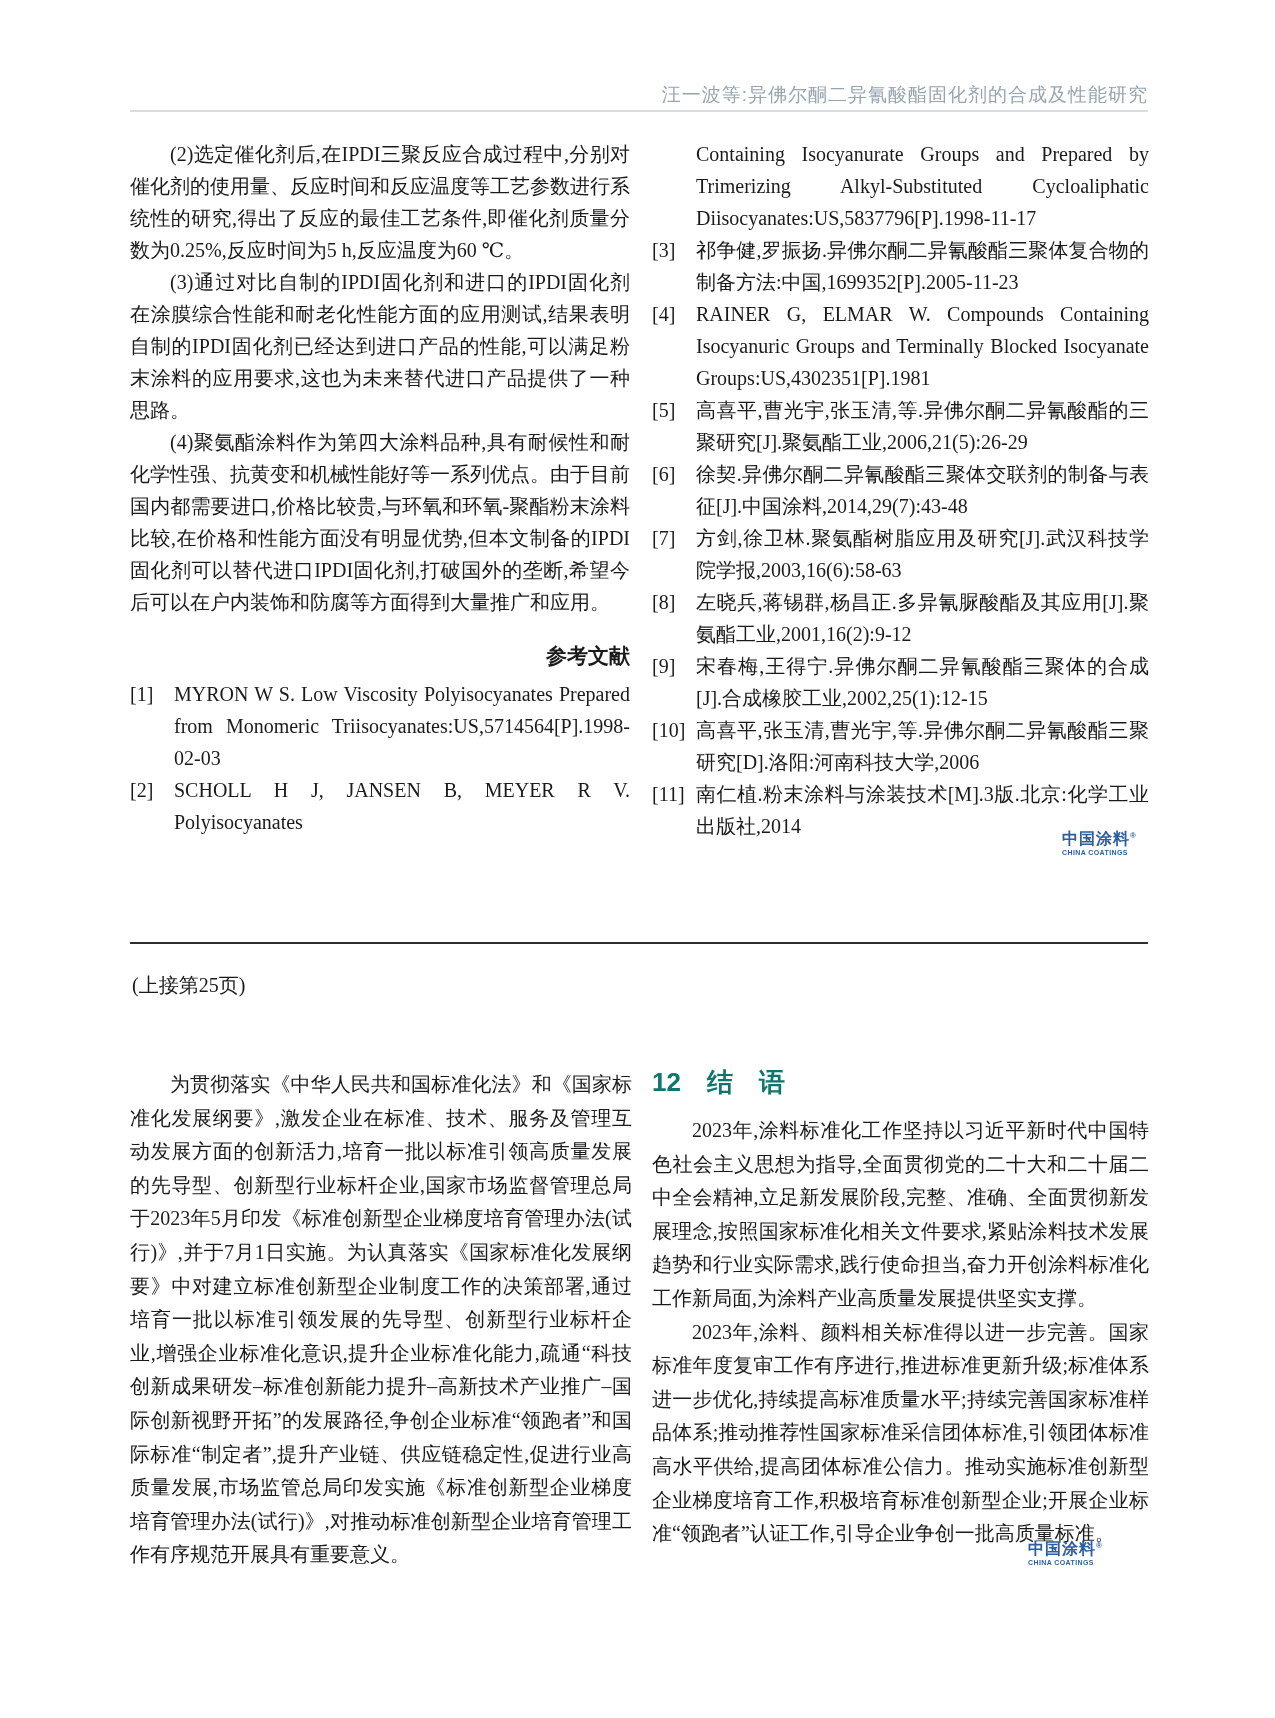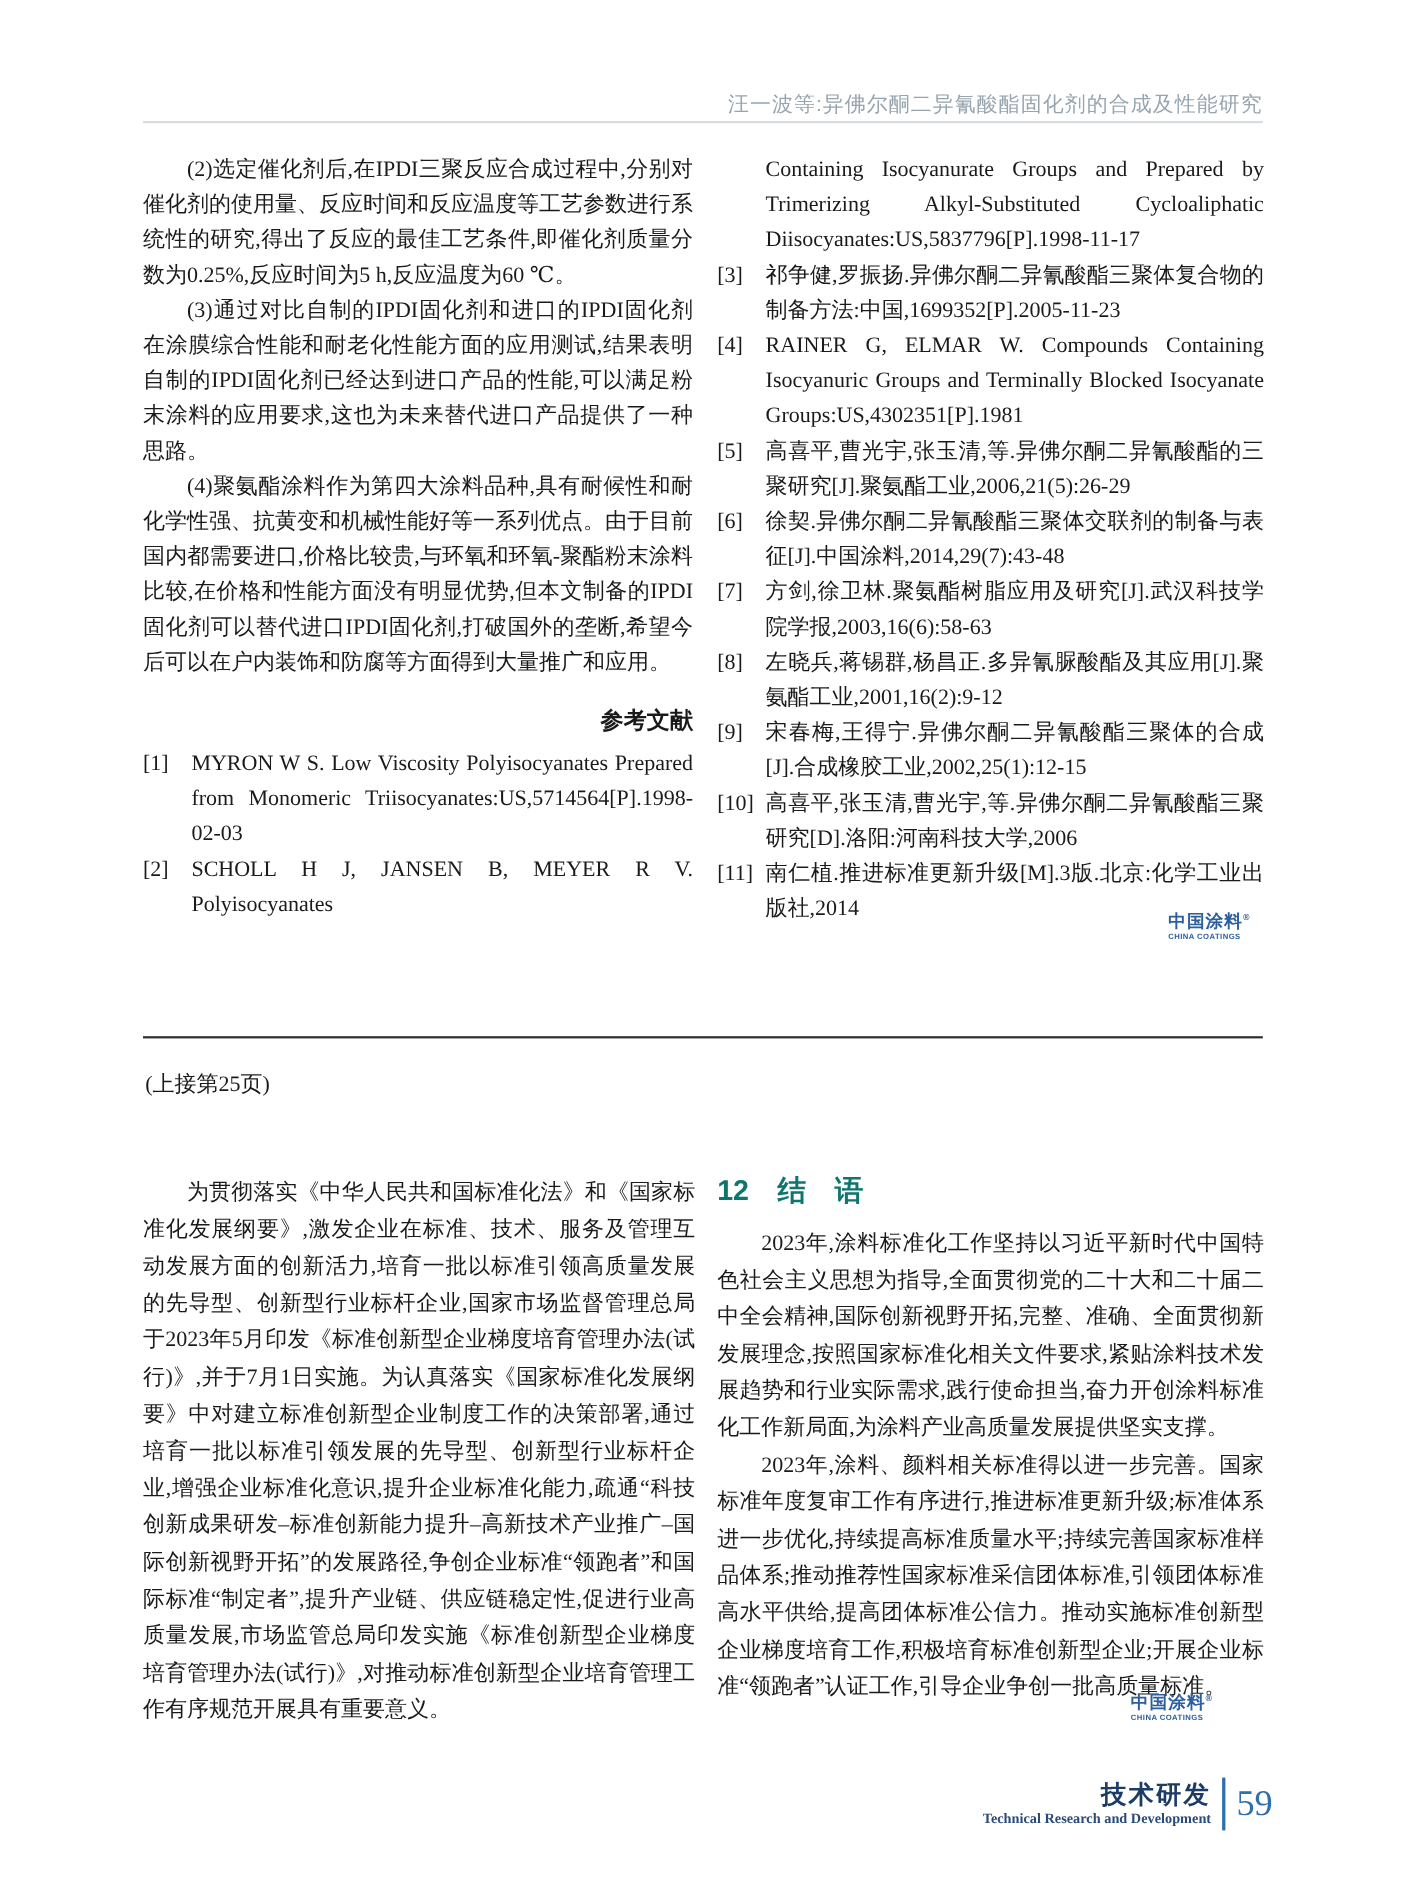--- a/index.html
+++ b/index.html
@@ -115,51 +115,43 @@
     <div class="ref">
       <span class="ref-num">[9]</span>
       <span class="ref-text">宋春梅,王得宁.异佛尔酮二异氰酸酯三聚体的合成[J].合成橡胶工业,2002,25(1):12-15</span>
     </div>
     <div class="ref">
       <span class="ref-num">[10]</span>
       <span class="ref-text">高喜平,张玉清,曹光宇,等.异佛尔酮二异氰酸酯三聚研究[D].洛阳:河南科技大学,2006</span>
     </div>
     <div class="ref">
       <span class="ref-num">[11]</span>
-      <span class="ref-text">南仁植.推进标准更新升级[M].3版.北京:化学工业出版社,2014</span>
+      <span class="ref-text">南仁植.粉末涂料与涂装技术[M].3版.北京:化学工业出版社,2014</span>
     </div>
   </div>
 
   <div class="brand-logo logo-1">
     <div class="cn"><span>中国涂料</span><span class="reg">®</span></div>
     <div class="en">CHINA COATINGS</div>
   </div>
 
   <div class="divider"></div>
   <div class="continued-note">(上接第25页)</div>
 
   <div class="col col-low-left">
     <p class="para">为贯彻落实《中华人民共和国标准化法》和《国家标准化发展纲要》,激发企业在标准、技术、服务及管理互动发展方面的创新活力,培育一批以标准引领高质量发展的先导型、创新型行业标杆企业,国家市场监督管理总局于2023年5月印发《标准创新型企业梯度培育管理办法(试行)》,并于7月1日实施。为认真落实《国家标准化发展纲要》中对建立标准创新型企业制度工作的决策部署,通过培育一批以标准引领发展的先导型、创新型行业标杆企业,增强企业标准化意识,提升企业标准化能力,疏通“科技创新成果研发–标准创新能力提升–高新技术产业推广–国际创新视野开拓”的发展路径,争创企业标准“领跑者”和国际标准“制定者”,提升产业链、供应链稳定性,促进行业高质量发展,市场监管总局印发实施《标准创新型企业梯度培育管理办法(试行)》,对推动标准创新型企业培育管理工作有序规范开展具有重要意义。</p>
   </div>
 
   <div class="col col-low-right">
     <div class="section-heading">
       <span class="sec-num">12</span><span>结　语</span>
     </div>
-    <p class="para">2023年,涂料标准化工作坚持以习近平新时代中国特色社会主义思想为指导,全面贯彻党的二十大和二十届二中全会精神,国际创新视野开拓,完整、准确、全面贯彻新发展理念,按照国家标准化相关文件要求,紧贴涂料技术发展趋势和行业实际需求,践行使命担当,奋力开创涂料标准化工作新局面,为涂料产业高质量发展提供坚实支撑。</p>
+    <p class="para">2023年,涂料标准化工作坚持以习近平新时代中国特色社会主义思想为指导,全面贯彻党的二十大和二十届二中全会精神,立足新发展阶段,完整、准确、全面贯彻新发展理念,按照国家标准化相关文件要求,紧贴涂料技术发展趋势和行业实际需求,践行使命担当,奋力开创涂料标准化工作新局面,为涂料产业高质量发展提供坚实支撑。</p>
     <p class="para">2023年,涂料、颜料相关标准得以进一步完善。国家标准年度复审工作有序进行,推进标准更新升级;标准体系进一步优化,持续提高标准质量水平;持续完善国家标准样品体系;推动推荐性国家标准采信团体标准,引领团体标准高水平供给,提高团体标准公信力。推动实施标准创新型企业梯度培育工作,积极培育标准创新型企业;开展企业标准“领跑者”认证工作,引导企业争创一批高质量标准。</p>
   </div>
 
   <div class="brand-logo logo-2">
     <div class="cn"><span>中国涂料</span><span class="reg">®</span></div>
     <div class="en">CHINA COATINGS</div>
   </div>
 
-  <div class="footer">
-    <div class="footer-labels">
-      <div class="footer-cn">技术研发</div>
-      <div class="footer-en">Technical Research and Development</div>
-    </div>
-    <div class="footer-bar"></div>
-    <div class="footer-page">59</div>
-  </div>
 
 </div>
 
 </body></html>

